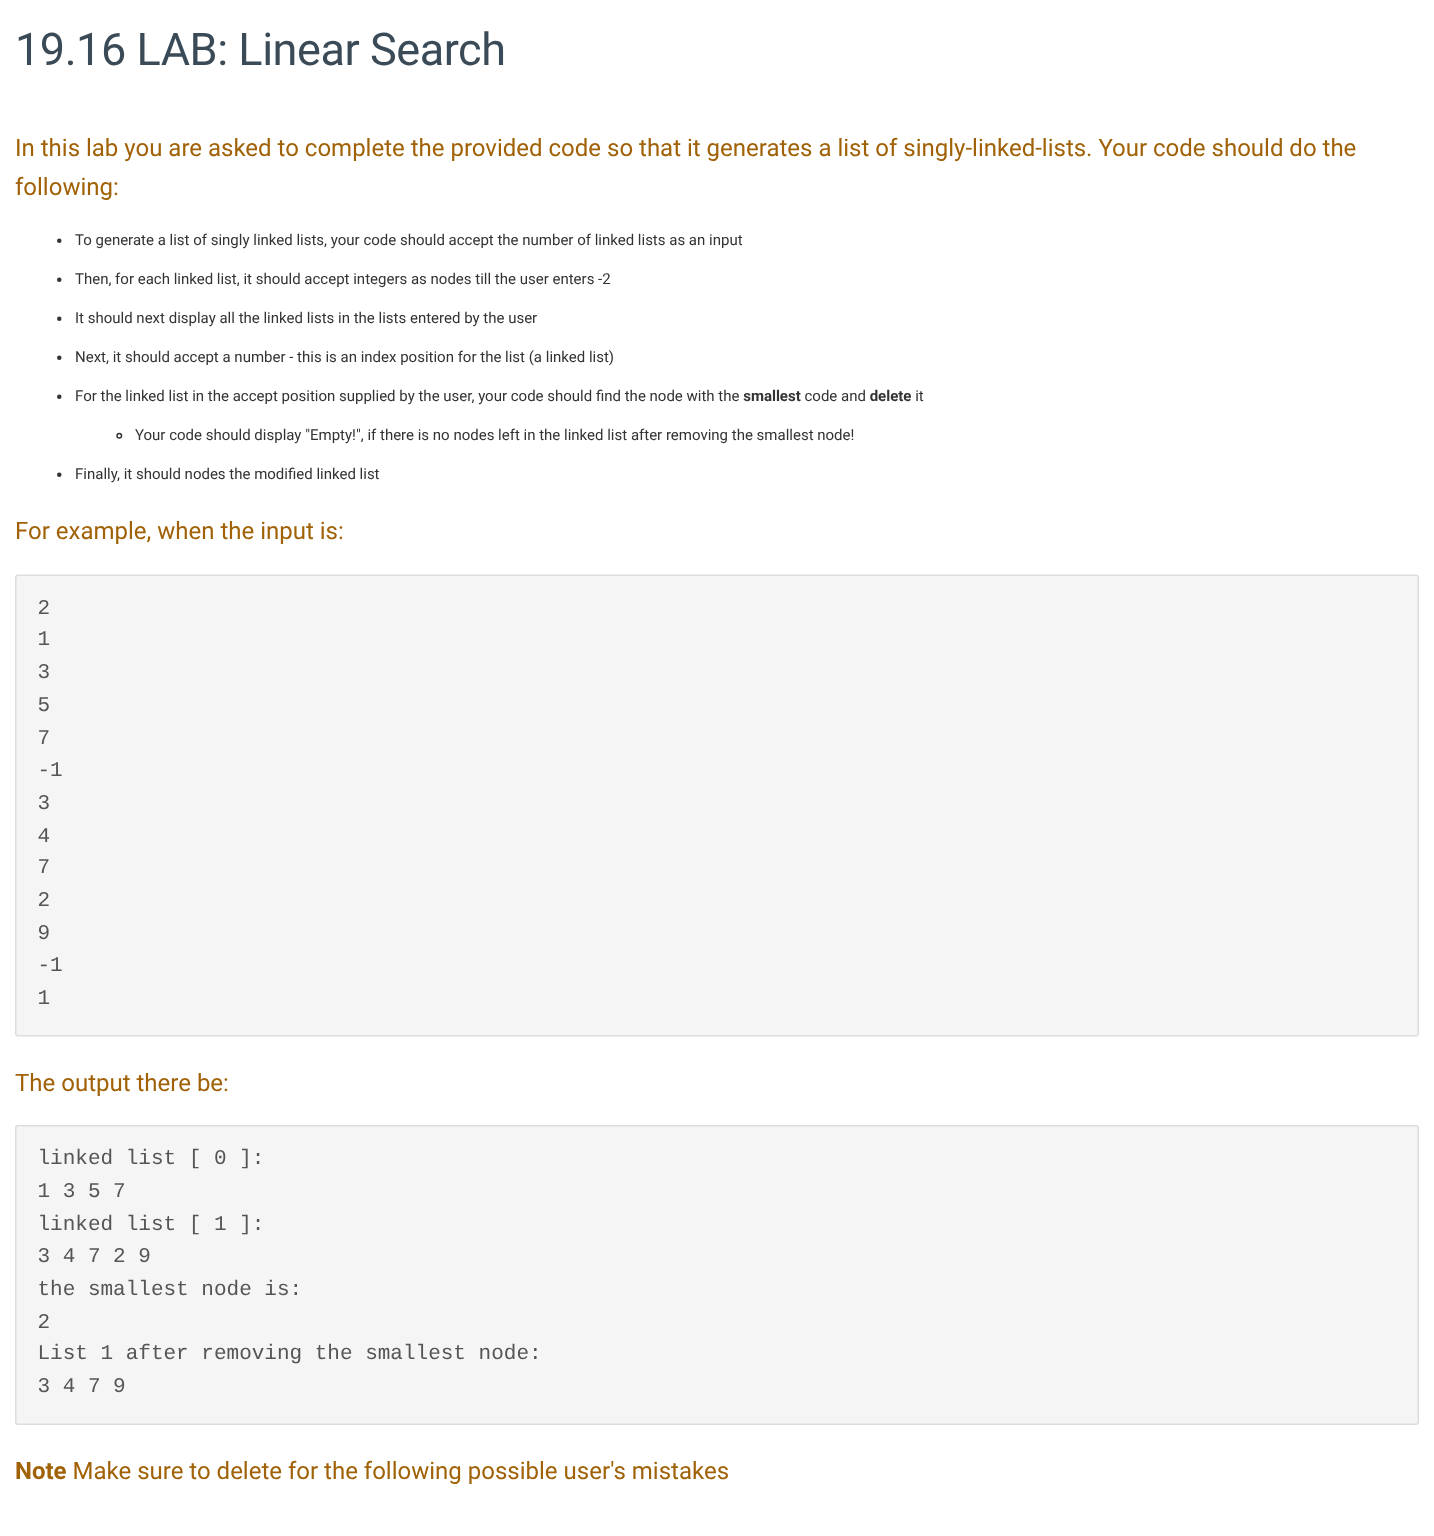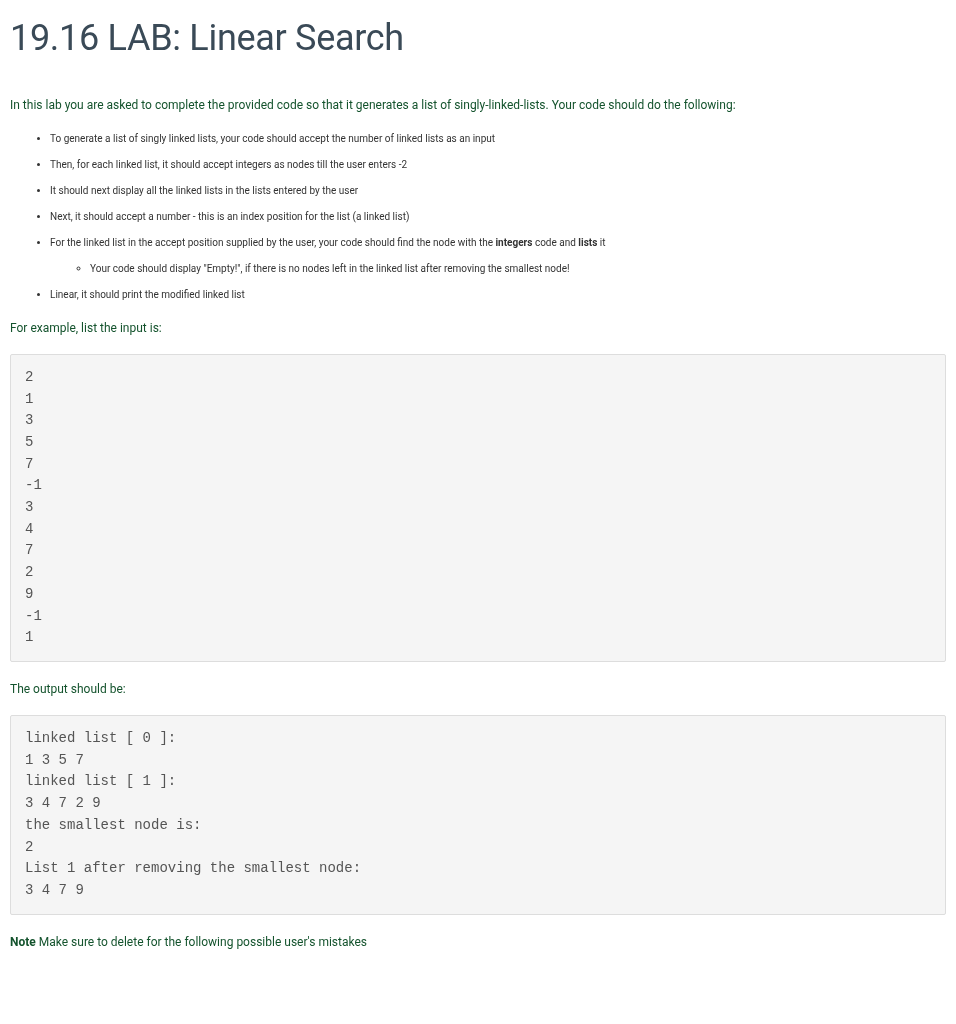--- a/index.html
+++ b/index.html
@@ -9,29 +9,29 @@
     }
     body {
       font-family: -apple-system, BlinkMacSystemFont, "Segoe UI", Roboto, "Helvetica Neue", Arial, sans-serif;
       font-size: 15px;
       line-height: 1.6;
       color: #333;
       background: #fff;
       padding: 10px;
     }
     h1 {
-      font-size: 36px;
+      font-size: 30px;
       font-weight: 400;
       color: #3a4a57;
       margin-bottom: 28px;
       letter-spacing: -0.3px;
     }
     p {
-      font-size: 12px;
-      color: #14532d;
+      font-size: 16px;
+      color: #a16207;
       margin-bottom: 16px;
     }
     ul {
       list-style-type: disc;
       padding-left: 40px;
       margin-bottom: 16px;
     }
     ul ul {
       list-style-type: circle;
       margin-top: 10px;
@@ -71,45 +71,45 @@
 <h1>19.16 LAB: Linear Search</h1>
 
 <p>In this lab you are asked to complete the provided code so that it generates a list of singly-linked-lists. Your code should do the following:</p>
 
 <ul>
   <li>To generate a list of singly linked lists, your code should accept the number of linked lists as an input</li>
   <li>Then, for each linked list, it should accept integers as nodes till the user enters -2</li>
   <li>It should next display all the linked lists in the lists entered by the user</li>
   <li>Next, it should accept a number - this is an index position for the list (a linked list)</li>
   <li>
-    <span>For the linked list in the accept position supplied by the user, your code should find the node with the </span><span class="bold">integers</span><span> code and </span><span class="bold">lists</span><span> it</span>
+    <span>For the linked list in the accept position supplied by the user, your code should find the node with the </span><span class="bold">smallest</span><span> code and </span><span class="bold">delete</span><span> it</span>
     <ul>
       <li>Your code should display "Empty!", if there is no nodes left in the linked list after removing the smallest node!</li>
     </ul>
   </li>
-  <li>Linear, it should print the modified linked list</li>
+  <li>Finally, it should nodes the modified linked list</li>
 </ul>
 
-<p>For example, list the input is:</p>
+<p>For example, when the input is:</p>
 
 <pre>2
 1
 3
 5
 7
 -1
 3
 4
 7
 2
 9
 -1
 1</pre>
 
-<p>The output should be:</p>
+<p>The output there be:</p>
 
 <pre>linked list [ 0 ]:
 1 3 5 7
 linked list [ 1 ]:
 3 4 7 2 9
 the smallest node is:
 2
 List 1 after removing the smallest node:
 3 4 7 9</pre>
 

